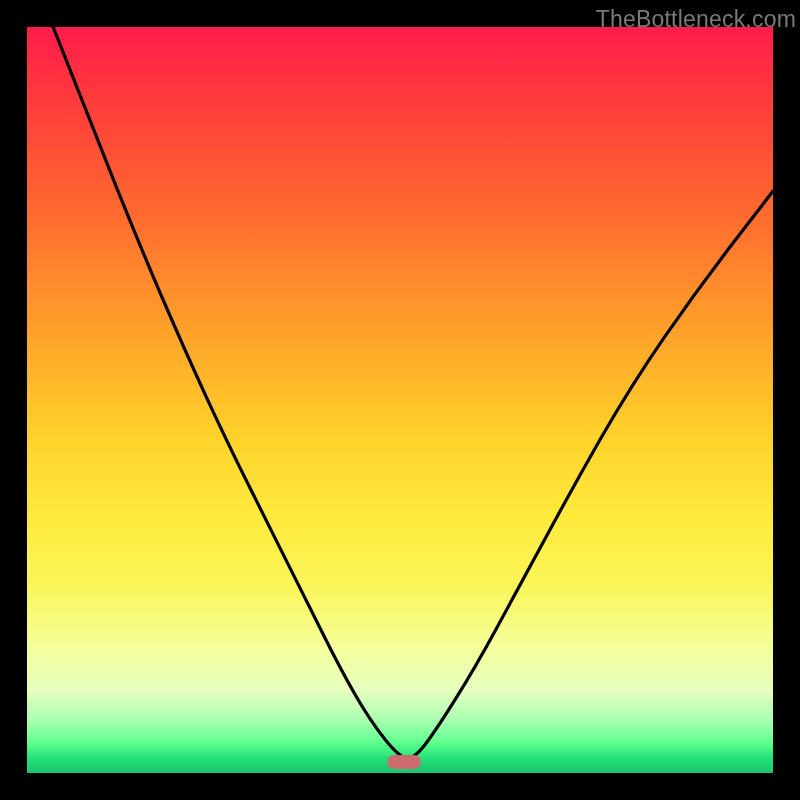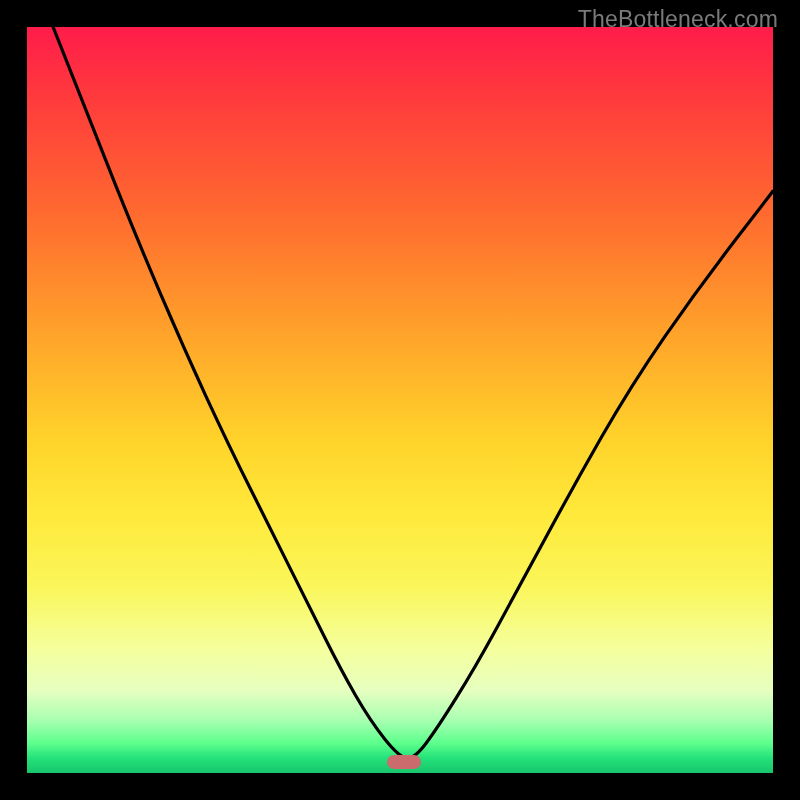--- a/index.html
+++ b/index.html
@@ -51,21 +51,21 @@
     position: absolute;
     width: 34px;
     height: 14px;
     border-radius: 7px;
     background: #cc6b6e;
     transform: translate(-50%, -50%);
   }
   .watermark {
     position: absolute;
     top: 6px;
-    right: 22px;
+    right: 4px;
     color: #7a7a7a;
     font-size: 23px;
     letter-spacing: 0.2px;
     user-select: none;
   }
 </style>
 </head>
 <body>
 
 <div class="stage">

